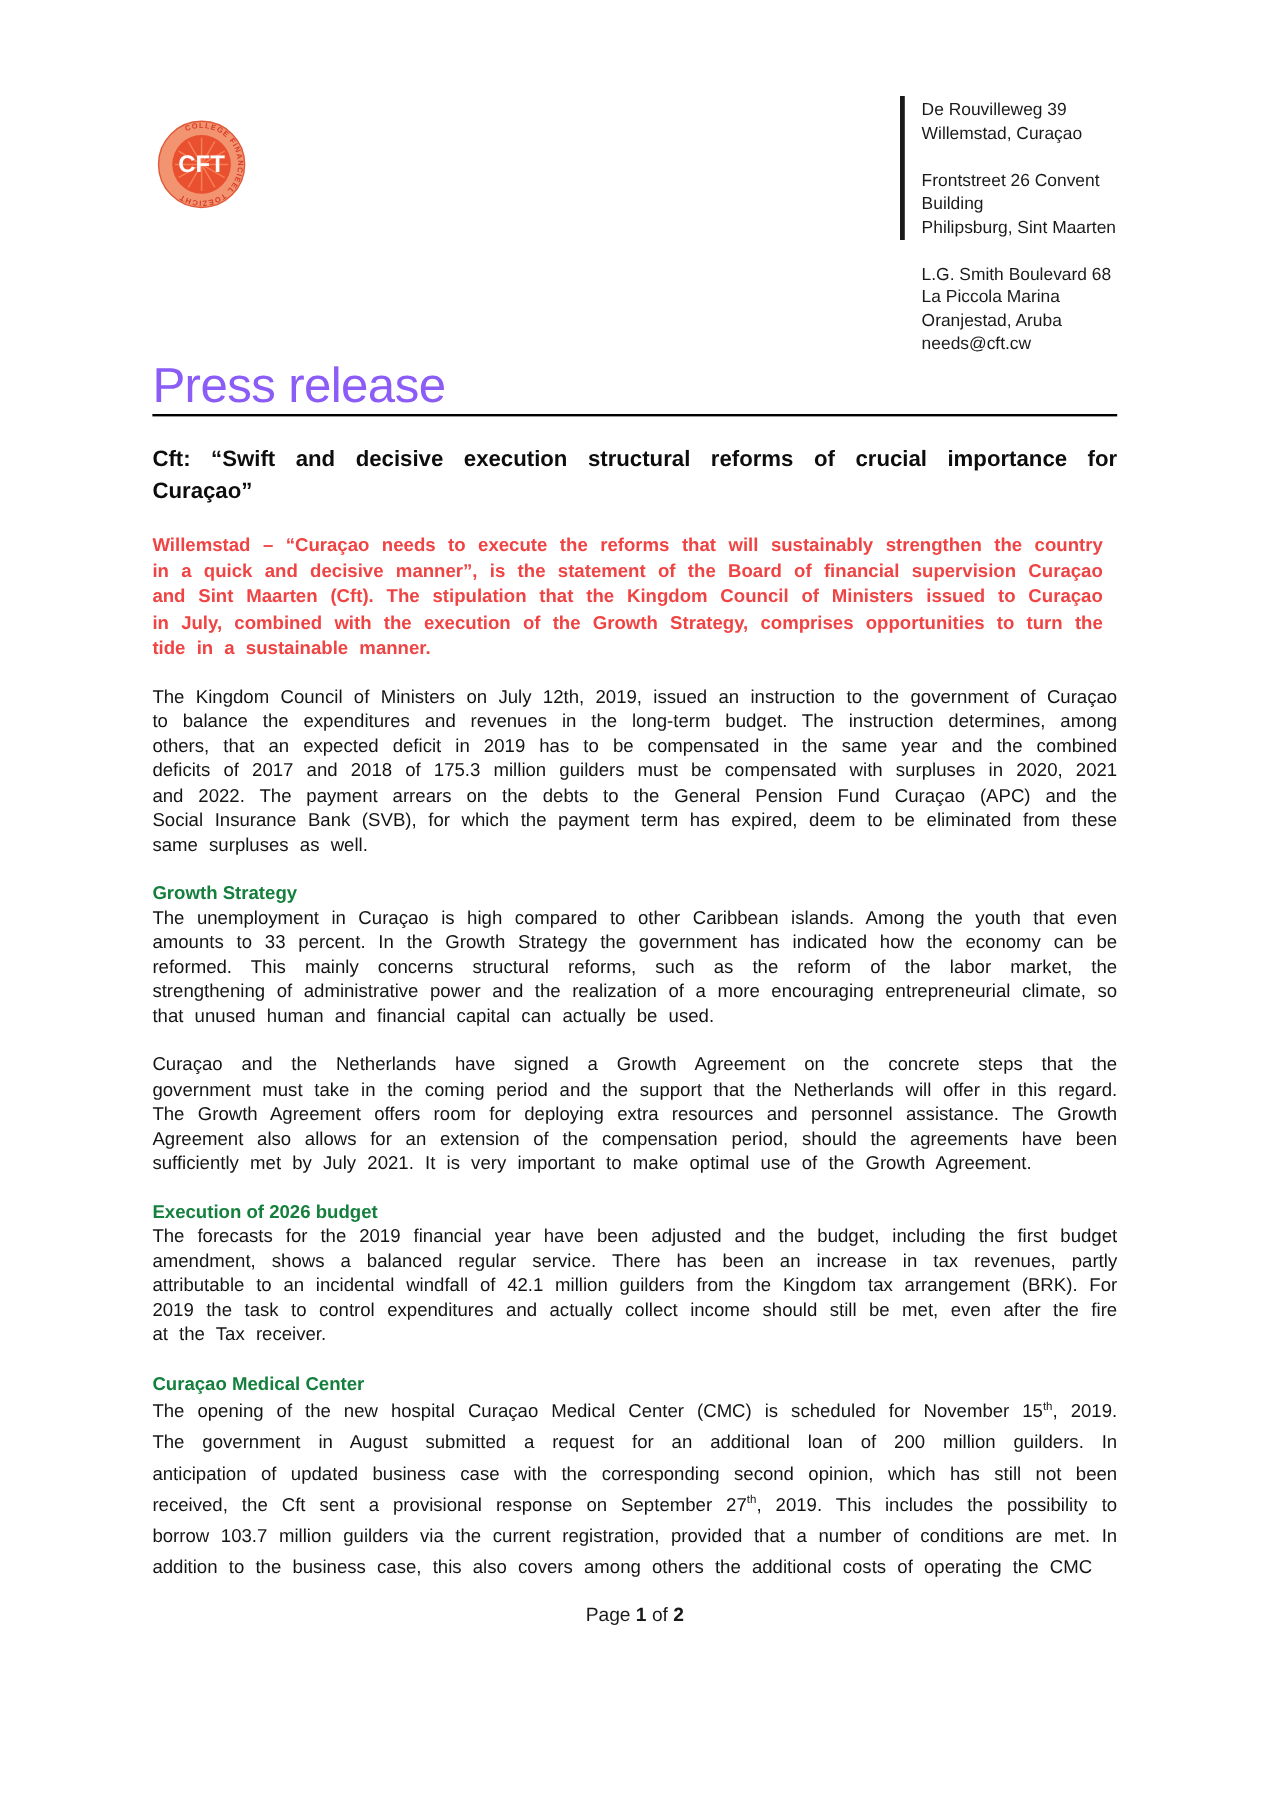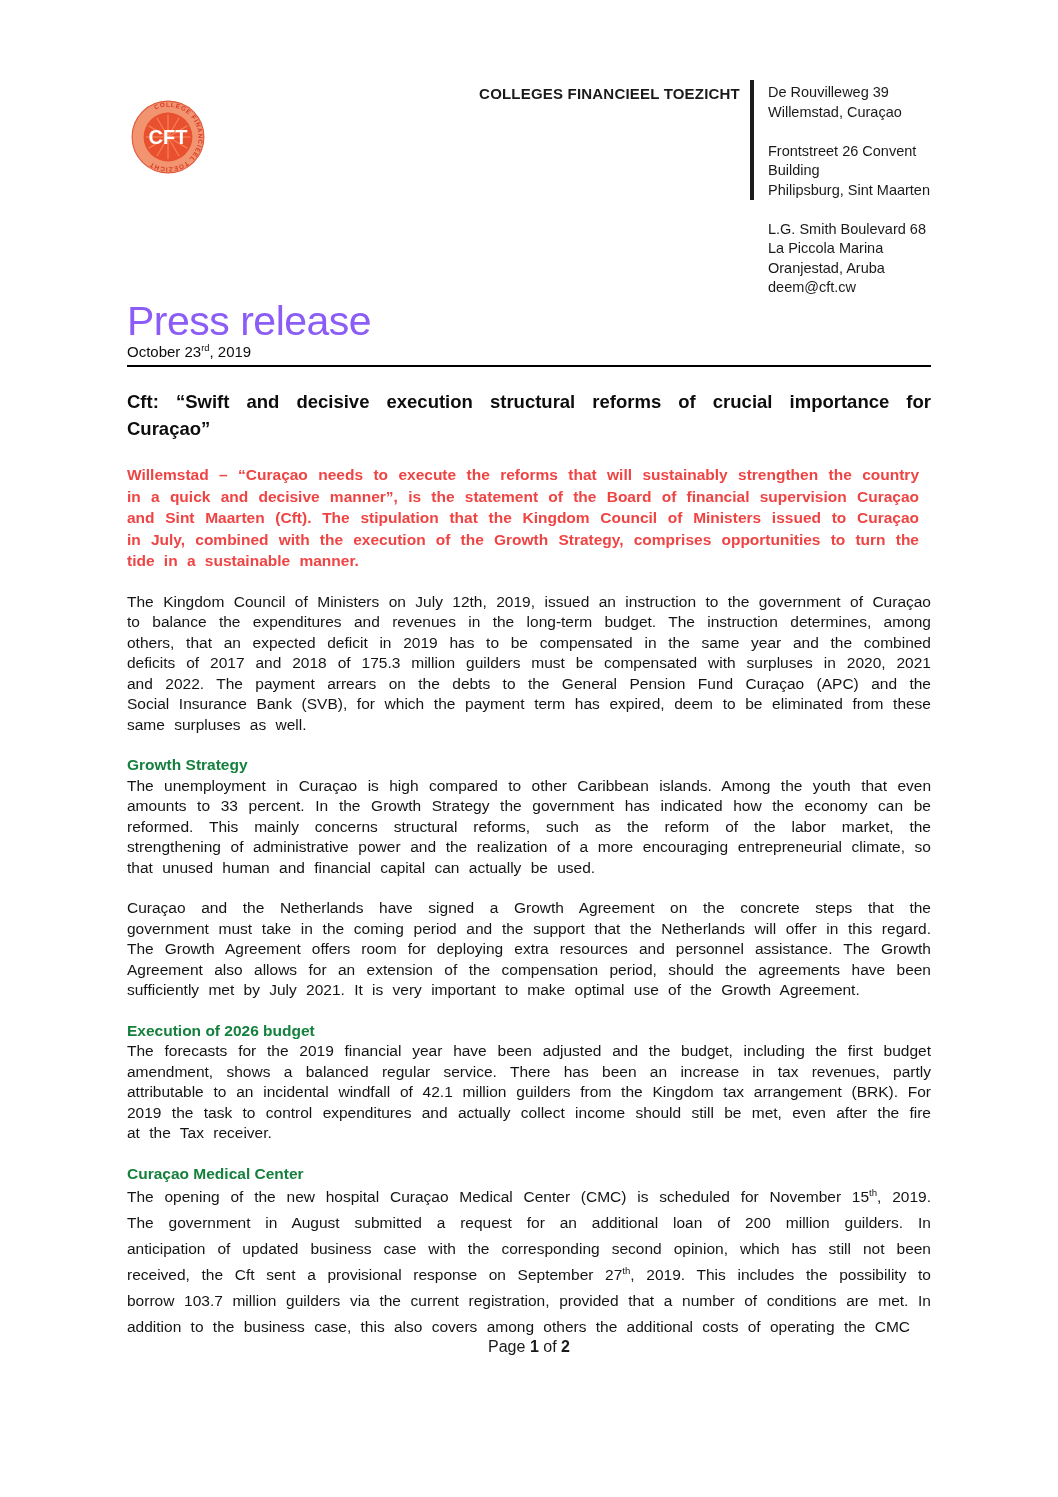--- a/index.html
+++ b/index.html
@@ -92,45 +92,43 @@
         <defs>
           <path id="ringPath" d="M50,50 m-41,0 a41,41 0 1,1 82,0 a41,41 0 1,1 -82,0"></path>
         </defs>
         <text font-size="8.5" font-weight="bold" fill="#d83b28" letter-spacing="1.2" font-family="Liberation Sans, sans-serif">
           <textPath href="#ringPath" startOffset="18%">COLLEGE FINANCIEEL TOEZICHT</textPath>
         </text>
         <text x="50" y="59" text-anchor="middle" font-size="27" font-weight="bold" fill="#ffffff" font-family="Liberation Sans, sans-serif">CFT</text>
       </svg>
     </div>
 
-    <div class="org-name">COLLEGES FINANCIEEL TOEZICHT</div>
 
     <div class="vbar"></div>
 
     <div class="addresses">
       <div class="addr-group">
         <div>De Rouvilleweg 39</div>
         <div>Willemstad, Curaçao</div>
       </div>
       <div class="addr-group">
         <div>Frontstreet 26 Convent Building</div>
         <div>Philipsburg, Sint Maarten</div>
       </div>
       <div class="addr-group">
         <div>L.G. Smith Boulevard 68</div>
         <div>La Piccola Marina</div>
         <div>Oranjestad, Aruba</div>
-        <div>deem@cft.cw</div>
+        <div>needs@cft.cw</div>
       </div>
     </div>
   </header>
 
   <section class="title-block">
     <h1 class="doc-title">Press release</h1>
-    <div class="doc-date"><span>October 23</span><sup>rd</sup><span>, 2019</span></div>
     <hr class="rule">
   </section>
 
   <article>
     <h2 class="headline">Cft: “Swift and decisive execution structural reforms of crucial importance for Curaçao”</h2>
     <p class="lead">Willemstad – “Curaçao needs to execute the reforms that will sustainably strengthen the country in a quick and decisive manner”, is the statement of the Board of financial supervision Curaçao and Sint Maarten (Cft). The stipulation that the Kingdom Council of Ministers issued to Curaçao in July, combined with the execution of the Growth Strategy, comprises opportunities to turn the tide in a sustainable manner.</p>
     <div>
         <div class="section">
           <p><span>The Kingdom Council of Ministers on July 12th, 2019, issued an instruction to the government of Curaçao to balance the expenditures and revenues in the long-term budget. The instruction determines, among others, that an expected deficit in 2019 has to be compensated in the same year and the combined deficits of 2017 and 2018 of 175.3 million guilders must be compensated with surpluses in 2020, 2021 and 2022. The payment arrears on the debts to the General Pension Fund Curaçao (APC) and the Social Insurance Bank (SVB), for which the payment term has expired, deem to be eliminated from these same surpluses as well.</span></p>
         </div>

